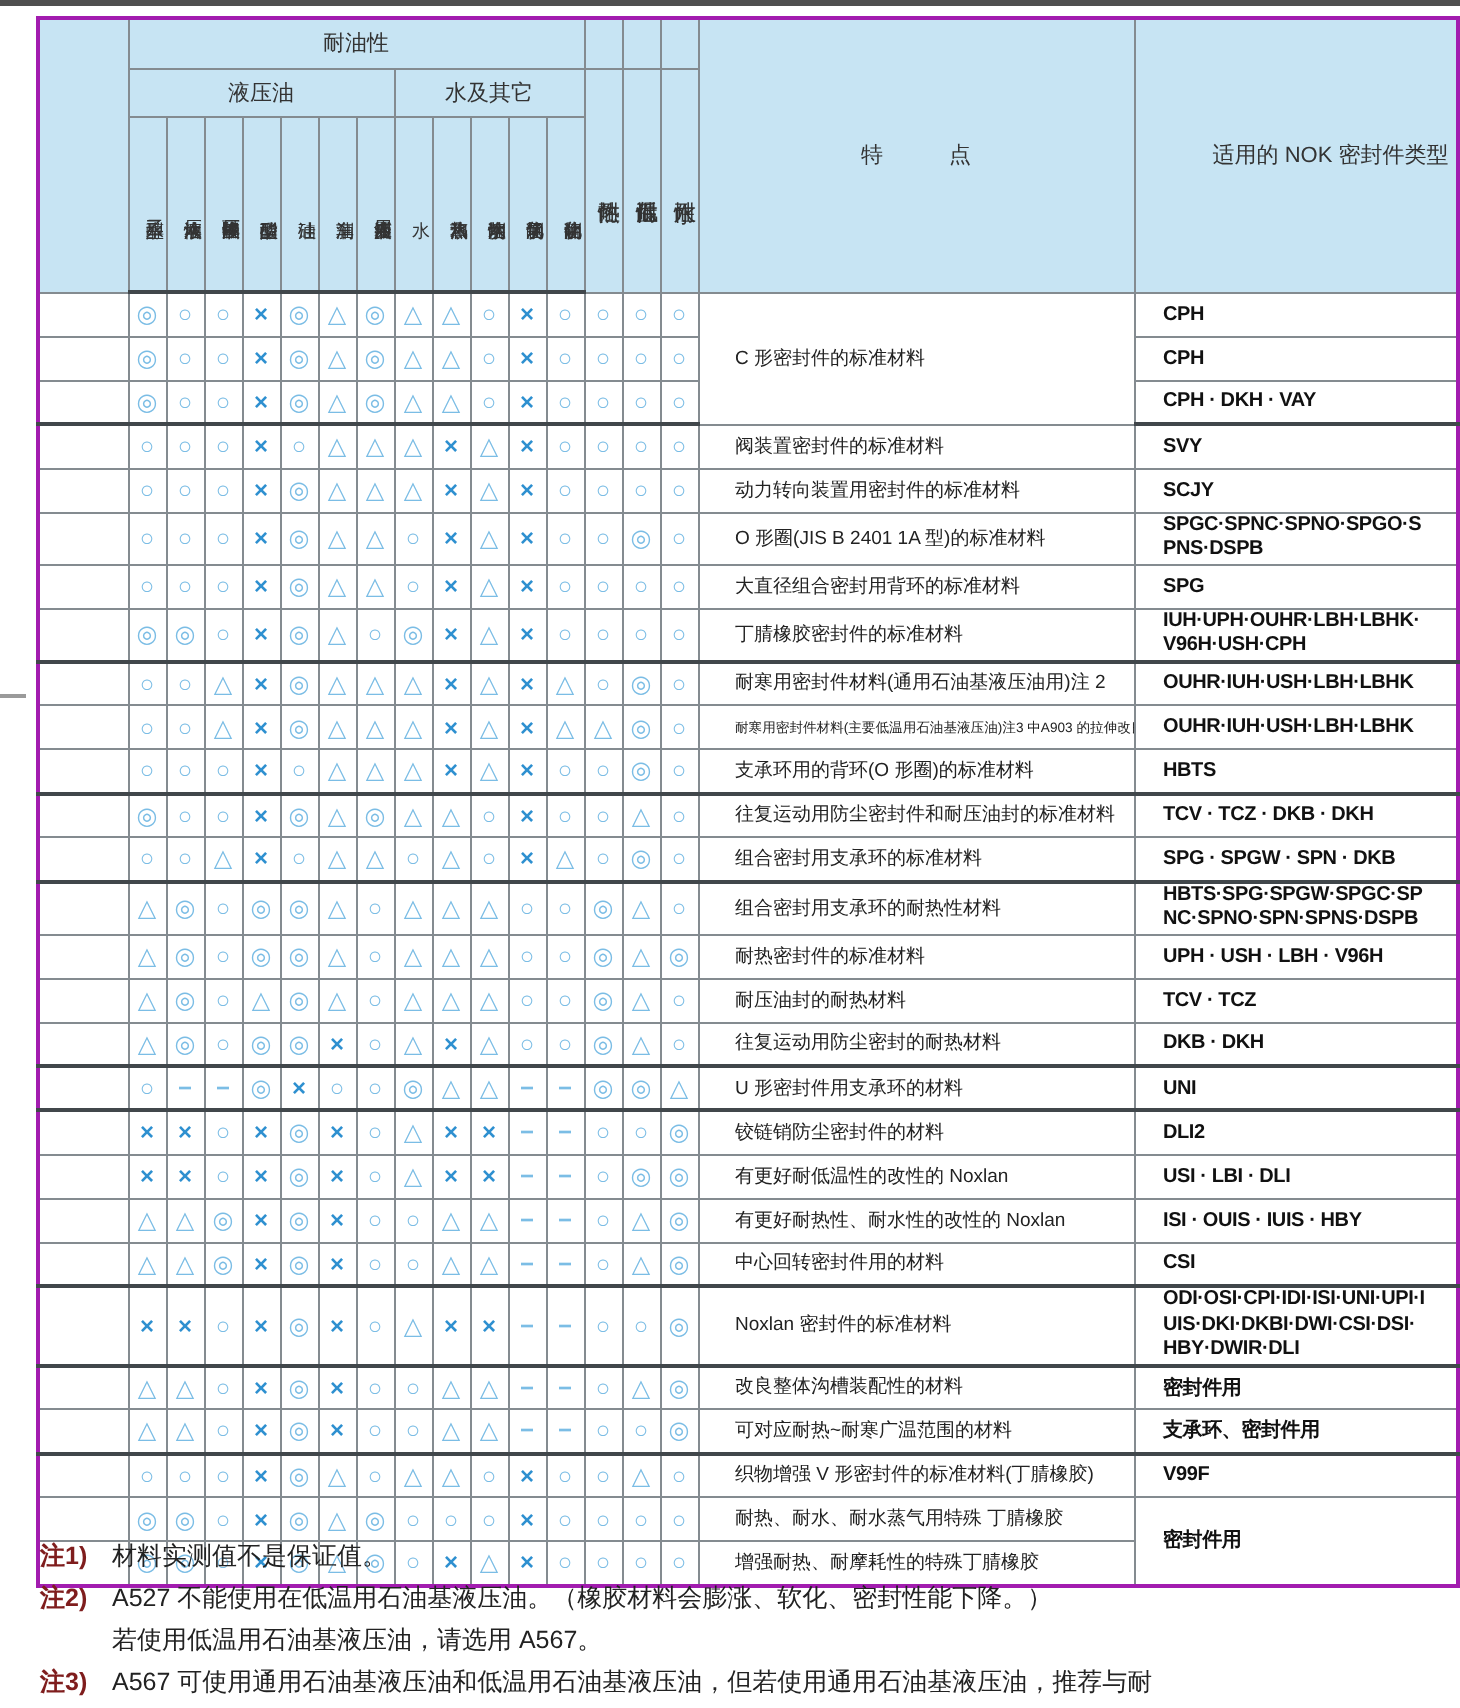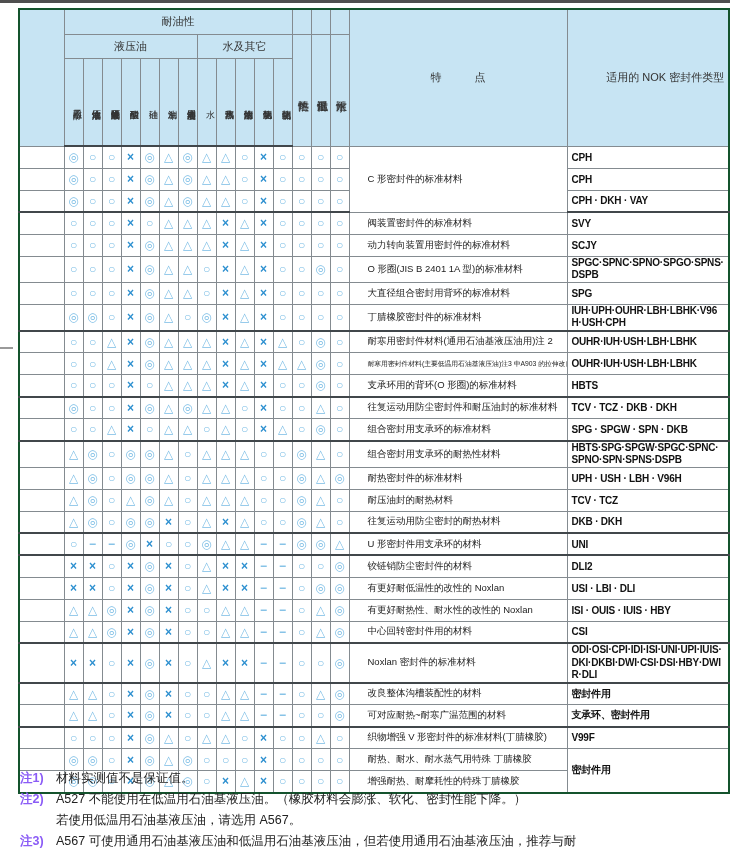--- a/index.html
+++ b/index.html
@@ -4,21 +4,21 @@
 <style>
   html,body{margin:0;padding:0;}
   body{width:730px;height:854px;background:#ffffff;
        font-family:"Liberation Sans","DejaVu Sans",sans-serif;color:#222;}
   .page{position:relative;width:730px;height:854px;background:#fff;overflow:hidden;}
   .scan-band{position:absolute;left:0;top:0;width:730px;height:3px;background:#4f4f4f;}
   .margin-tick{position:absolute;left:0;top:347px;width:13px;height:2px;background:#9a9a9a;}
 
   table.compat{position:absolute;left:18px;top:8px;width:710px;
        border-collapse:collapse;table-layout:fixed;
-       border:2px solid #14532d;}
+       border:2px solid #a21caf;}
   .compat th,.compat td{border:1px solid #848b90;box-sizing:border-box;overflow:hidden;}
   .compat thead th{background:#c7e4f3;font-weight:normal;color:#333;}
   tr.h1{height:25px;} tr.h2{height:24px;} tr.h3{height:88px;}
   .h1 th{font-size:11px;}
   .h2 th{font-size:11px;}
   .vlab{writing-mode:vertical-rl;text-orientation:upright;font-size:9px;
         vertical-align:top;padding-top:3px;line-height:1.05;color:#333;}
   .vres{writing-mode:vertical-rl;text-orientation:upright;font-size:10px;
         vertical-align:top;padding-top:5px;line-height:1.1;color:#333;}
   .features-h{font-size:11px;letter-spacing:0;}
@@ -26,27 +26,27 @@
   .h3 th{border-bottom:2px solid #41474b;}
   .vres{border-bottom:2px solid #41474b;}
 
   tbody tr{height:22px;}
   td.blankcol{background:#fff;}
   td.sym{text-align:center;font-size:12px;color:#7bbde5;padding:0;line-height:20px;}
   td.sym.x{color:#2e90d0;font-weight:bold;}
   td.sym.dash{color:#7bbde5;font-weight:bold;}
   td.feature{font-size:9.5px;color:#222;padding:0 18px;white-space:nowrap;}
   td.feature.small{font-size:6.8px;}
-  td.nok{font-size:10px;font-weight:bold;color:#111;padding:0 4px;white-space:nowrap;letter-spacing:-0.2px;}
+  td.nok{font-size:10px;font-weight:bold;color:#111;padding:0 14px;white-space:nowrap;letter-spacing:-0.2px;}
   td.nok.small{font-size:10px;line-height:1.25;white-space:normal;word-break:break-all;}
   tr.group-end td{border-bottom:2px solid #41474b;}
 
   .notes{position:absolute;left:20px;top:768px;width:702px;}
   .note-line{display:flex;font-size:12.5px;line-height:21px;color:#222;}
-  .note-label{width:36px;flex:0 0 36px;color:#8b5cf6;font-weight:bold;}
+  .note-label{width:36px;flex:0 0 36px;color:#7f1d1d;font-weight:bold;}
   .note-text{flex:1;}
 </style>
 </head>
 <body>
 
 <div class="page">
   <div class="scan-band"></div>
   <div class="margin-tick"></div>
 
   <table class="compat">

